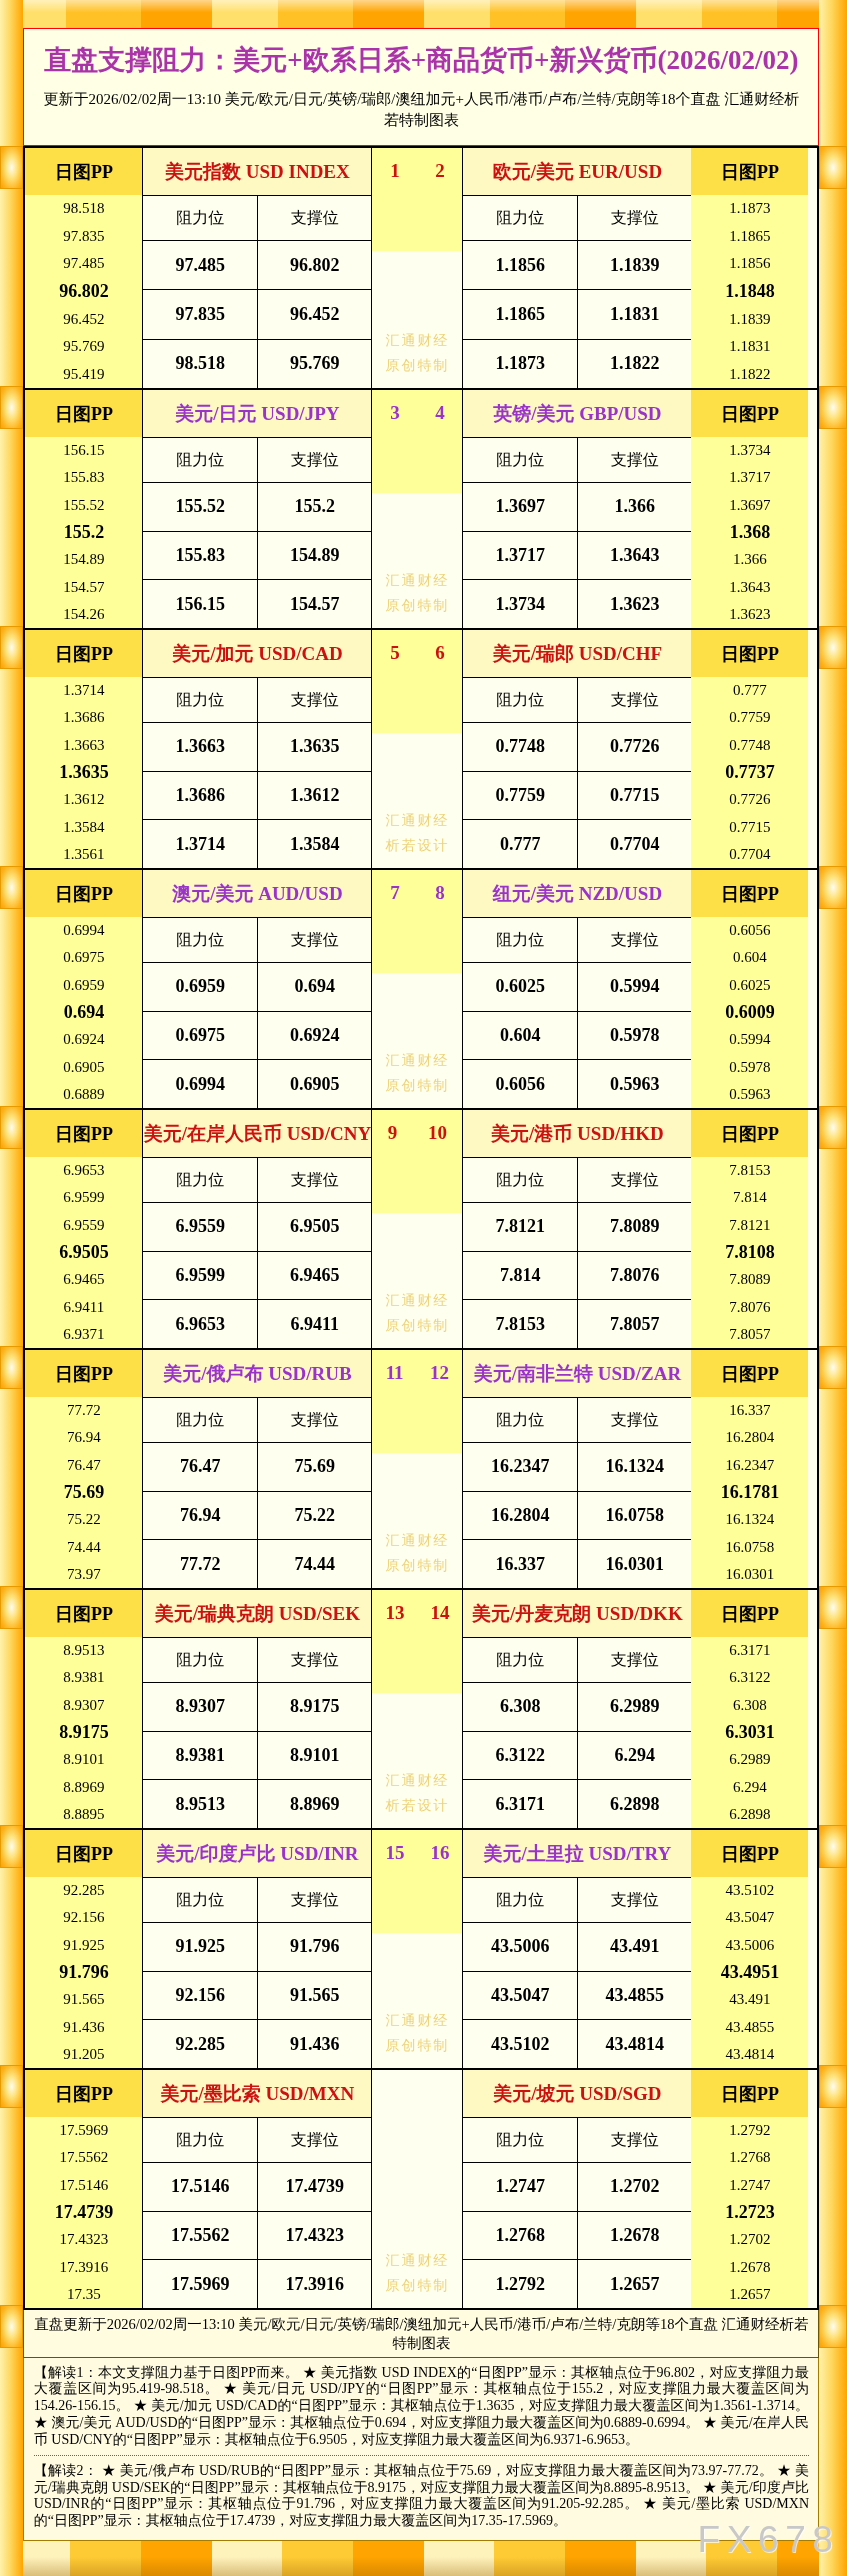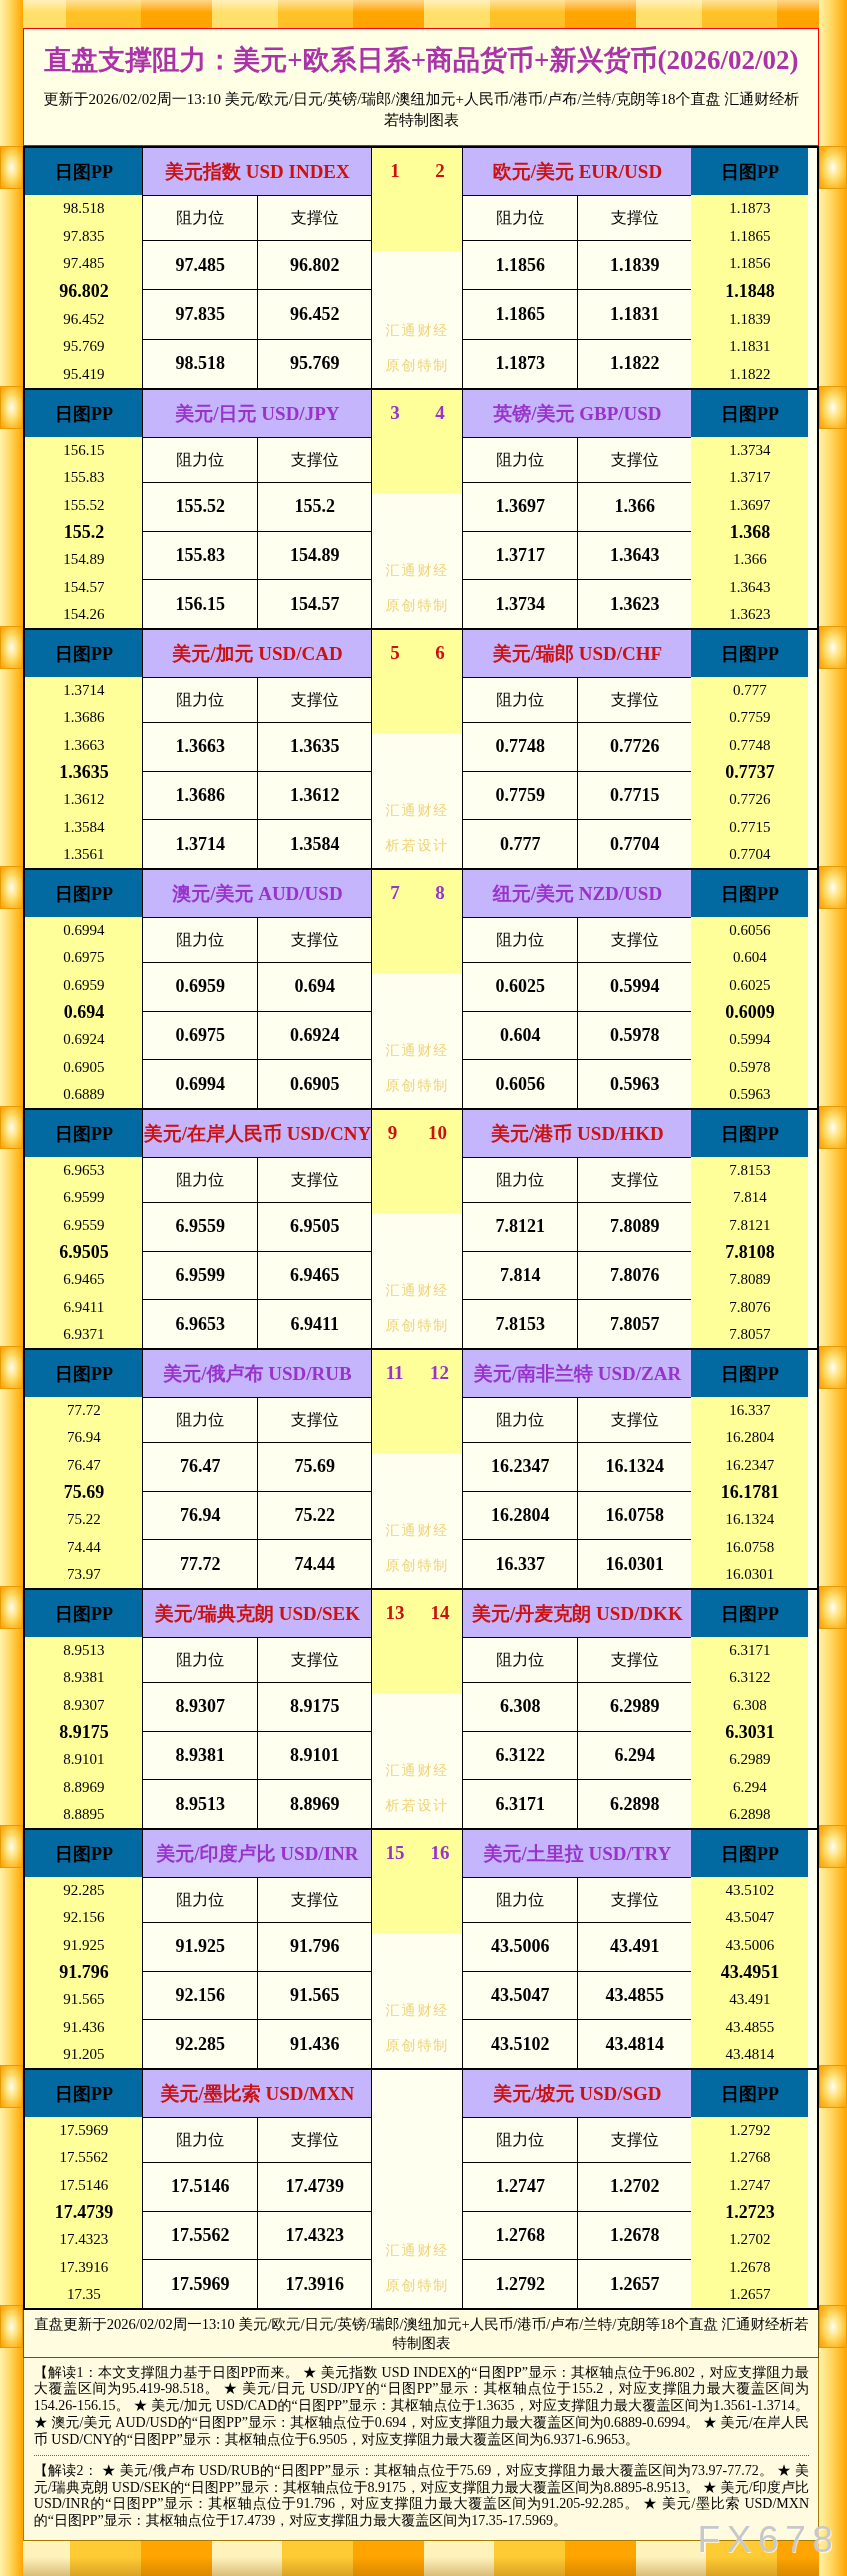--- a/index.html
+++ b/index.html
@@ -30,35 +30,35 @@
   
   .table-wrap{border:2.8px solid #000;background:#FFFFF0;}
   .section{display:flex;height:240px;box-sizing:border-box;}
   .section + .section{border-top:2.8px solid #000;}
   .col{box-sizing:border-box;display:flex;flex-direction:column;}
   .pp-col{width:117px;background:#FFFF99;}
   .pair-col{width:229px;border-left:1.9px solid #000;}
   .center-col{width:91px;border-left:1.9px solid #000;background:#FFFFF0;}
   .pair-col + .center-col{border-left:1.9px solid #000;}
   .hd{display:flex;align-items:center;justify-content:center;}
-  .pp-hd{height:47px;font-size:18px;font-weight:bold;background:#0369a1;}
+  .pp-hd{height:47px;font-size:18px;font-weight:bold;background:#fde047;}
   .pp-vals{flex:1;display:flex;flex-direction:column;}
   .pp-val{flex:1;display:flex;align-items:center;justify-content:center;font-size:15px;}
   .pp-val.pivot{font-size:18px;font-weight:bold;}
-  .pair-hd{height:47px;font-size:19px;font-weight:bold;background:#c4b5fd;border-bottom:1.9px solid #000;white-space:nowrap;}
+  .pair-hd{height:47px;font-size:19px;font-weight:bold;background:#fef9c3;border-bottom:1.9px solid #000;white-space:nowrap;}
   .pair-body{flex:1;display:flex;}
   .rs-col{flex:1;display:flex;flex-direction:column;background:#FFFFF0;}
   .rs-col + .rs-col{border-left:1.9px solid #000;}
   .rs-hd{height:44px;display:flex;align-items:center;justify-content:center;font-size:16px;}
   .cell{flex:1;border-top:1.9px solid #000;display:flex;align-items:center;justify-content:center;
     font-size:18px;font-weight:bold;}
   .center-hd{height:91px;background:#FFFF99;display:flex;justify-content:space-around;
     align-items:flex-start;padding-top:12px;font-size:19px;font-weight:bold;}
   .center-body{flex:1;display:flex;flex-direction:column;justify-content:flex-end;align-items:center;
-    gap:17px;padding-bottom:13px;}
+    gap:7px;padding-bottom:13px;}
   .wm{font-size:14px;letter-spacing:1.9px;color:#EDD377;}
   
   .update-box{box-sizing:border-box;height:48px;border:0.9px solid #6b5500;border-top:none;background:#FFFCE0;
     display:flex;align-items:center;justify-content:center;text-align:center;font-size:14.5px;line-height:1.3;padding:0 9.4px;}
   .jiedu{box-sizing:border-box;height:183px;border:0.9px solid #A67C00;border-top:none;background:#FFFBE0;
     padding:6.6px 9.4px 3.7px;font-size:14px;line-height:1.2;text-align:justify;overflow:hidden;}
   .divider{border-top:0.9px dotted #666;margin:6.6px 0;}
   .fx-brand{position:absolute;right:7.5px;top:2519px;z-index:6;font-size:37px;letter-spacing:6.6px;
     color:#C8C8C8;font-family:Liberation Sans, sans-serif;
     text-shadow:0.9px 0.9px 0 rgba(255,255,255,.7);}

